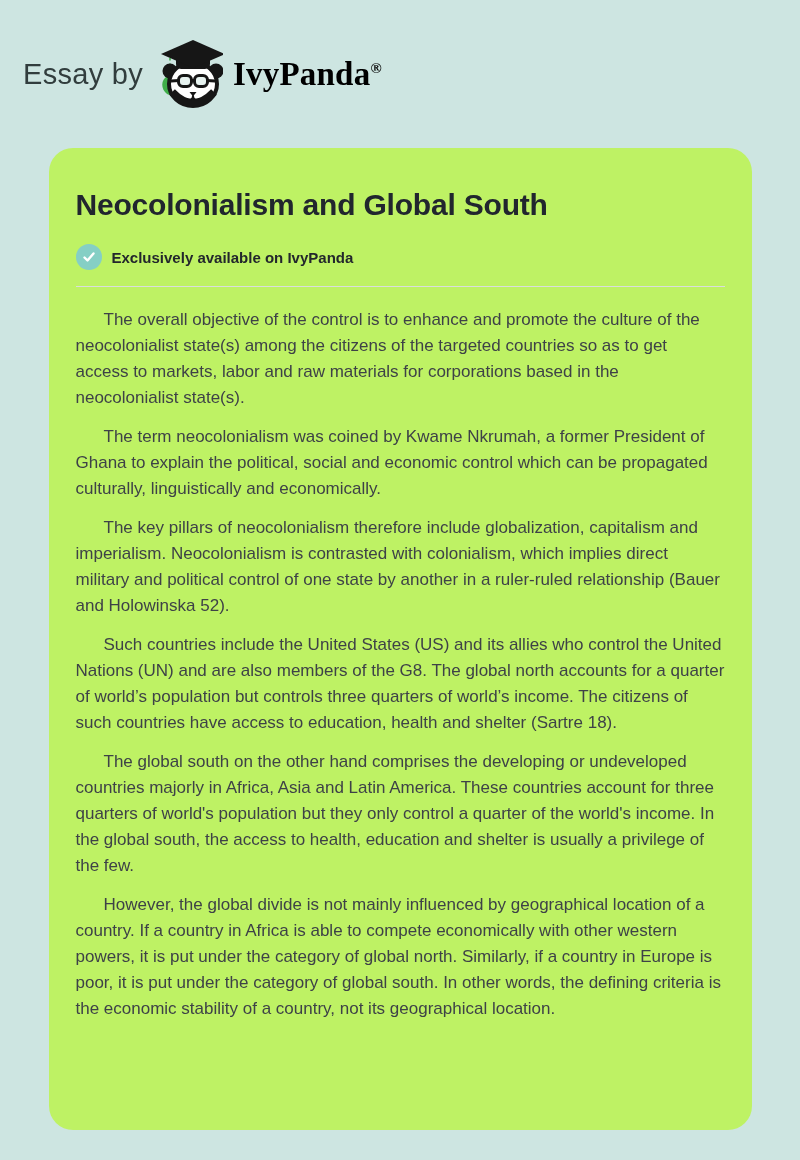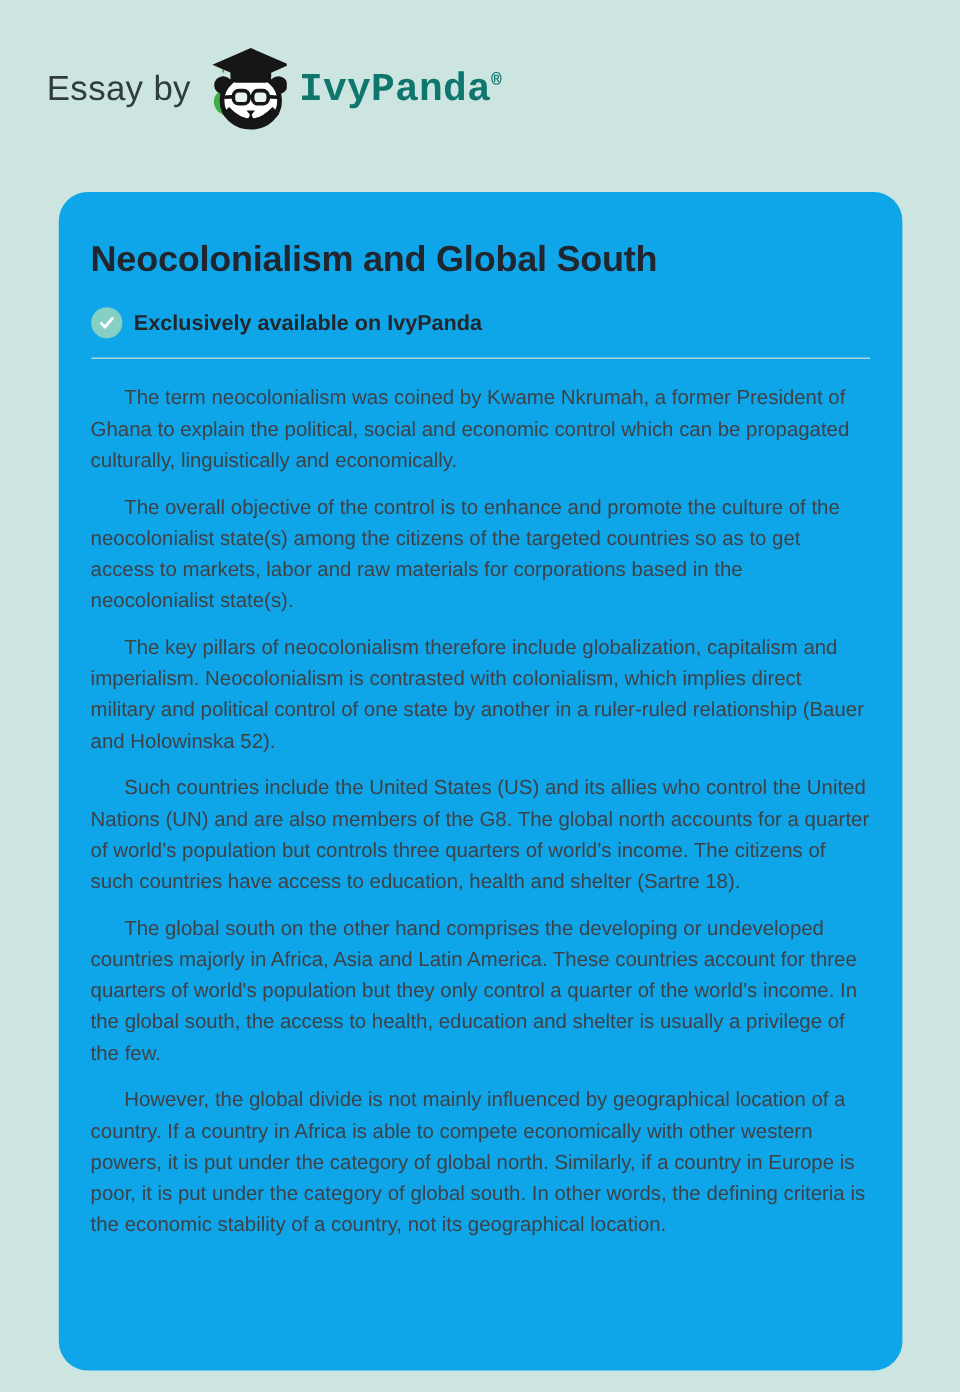--- a/index.html
+++ b/index.html
@@ -10,49 +10,49 @@
     background: #cde5e1;
     font-family: "Liberation Sans", sans-serif;
     overflow: hidden;
   }
 
   
   .header {
     height: 148px;
     display: flex;
     align-items: center;
-    padding-left: 39px;
+    padding-left: 23px;
   }
   .essay-by {
     font-size: 29px;
     color: #313d3d;
     letter-spacing: 0.3px;
   }
   .logo {
     margin: 0 10px 0 14px;
     display: inline-flex;
     align-items: center;
   }
   .brand {
-    font-family: Liberation Mono, monospace;
+    font-family: Liberation Serif, serif;
     font-weight: 700;
     font-size: 33px;
-    color: #0f766e;
+    color: #000000;
     letter-spacing: 0.2px;
   }
   .brand sup {
     font-size: 15px;
     vertical-align: super;
   }
 
   
   .card {
     width: 703px;
-    margin: 12px auto;
-    background: #0ea5e9;
+    margin: 0 auto;
+    background: #bef264;
     border-radius: 24px;
     padding: 38px 27px 46px 27px;
     min-height: 982px;
   }
   .card h1 {
     margin: 0 0 20px 0;
     font-size: 30px;
     line-height: 38px;
     font-weight: 700;
     color: #21262e;
@@ -68,21 +68,21 @@
     height: 26px;
     border-radius: 50%;
     background: #85cfc5;
     display: inline-flex;
     align-items: center;
     justify-content: center;
     flex: 0 0 26px;
   }
   .badge-text {
     margin-left: 10px;
-    font-size: 18px;
+    font-size: 15px;
     font-weight: 700;
     color: #23272c;
   }
   .divider {
     border: none;
     border-top: 1px solid #d9dedd;
     margin: 0 0 20px 0;
   }
   .card p {
     margin: 0 0 13px 0;
@@ -138,19 +138,19 @@
     <span class="check-circle">
       <svg width="14" height="14" viewBox="0 0 14 14" xmlns="http://www.w3.org/2000/svg">
         <path d="M2.5 7.5 L5.5 10.5 L11.5 3.5" stroke="#ffffff" stroke-width="2.4" fill="none" stroke-linecap="round" stroke-linejoin="round"></path>
       </svg>
     </span>
     <span class="badge-text">Exclusively available on IvyPanda</span>
   </div>
 
   <hr class="divider">
 
+  <p>The overall objective of the control is to enhance and promote the culture of the neocolonialist state(s) among the citizens of the targeted countries so as to get access to markets, labor and raw materials for corporations based in the neocolonialist state(s).</p>
   <p>The term neocolonialism was coined by Kwame Nkrumah, a former President of Ghana to explain the political, social and economic control which can be propagated culturally, linguistically and economically.</p>
-  <p>The overall objective of the control is to enhance and promote the culture of the neocolonialist state(s) among the citizens of the targeted countries so as to get access to markets, labor and raw materials for corporations based in the neocolonialist state(s).</p>
   <p>The key pillars of neocolonialism therefore include globalization, capitalism and imperialism. Neocolonialism is contrasted with colonialism, which implies direct military and political control of one state by another in a ruler-ruled relationship (Bauer and Holowinska 52).</p>
   <p>Such countries include the United States (US) and its allies who control the United Nations (UN) and are also members of the G8. The global north accounts for a quarter of world’s population but controls three quarters of world’s income. The citizens of such countries have access to education, health and shelter (Sartre 18).</p>
   <p>The global south on the other hand comprises the developing or undeveloped countries majorly in Africa, Asia and Latin America. These countries account for three quarters of world's population but they only control a quarter of the world's income. In the global south, the access to health, education and shelter is usually a privilege of the few.</p>
   <p>However, the global divide is not mainly influenced by geographical location of a country. If a country in Africa is able to compete economically with other western powers, it is put under the category of global north. Similarly, if a country in Europe is poor, it is put under the category of global south. In other words, the defining criteria is the economic stability of a country, not its geographical location.</p>
 </main>
 
 </body></html>

